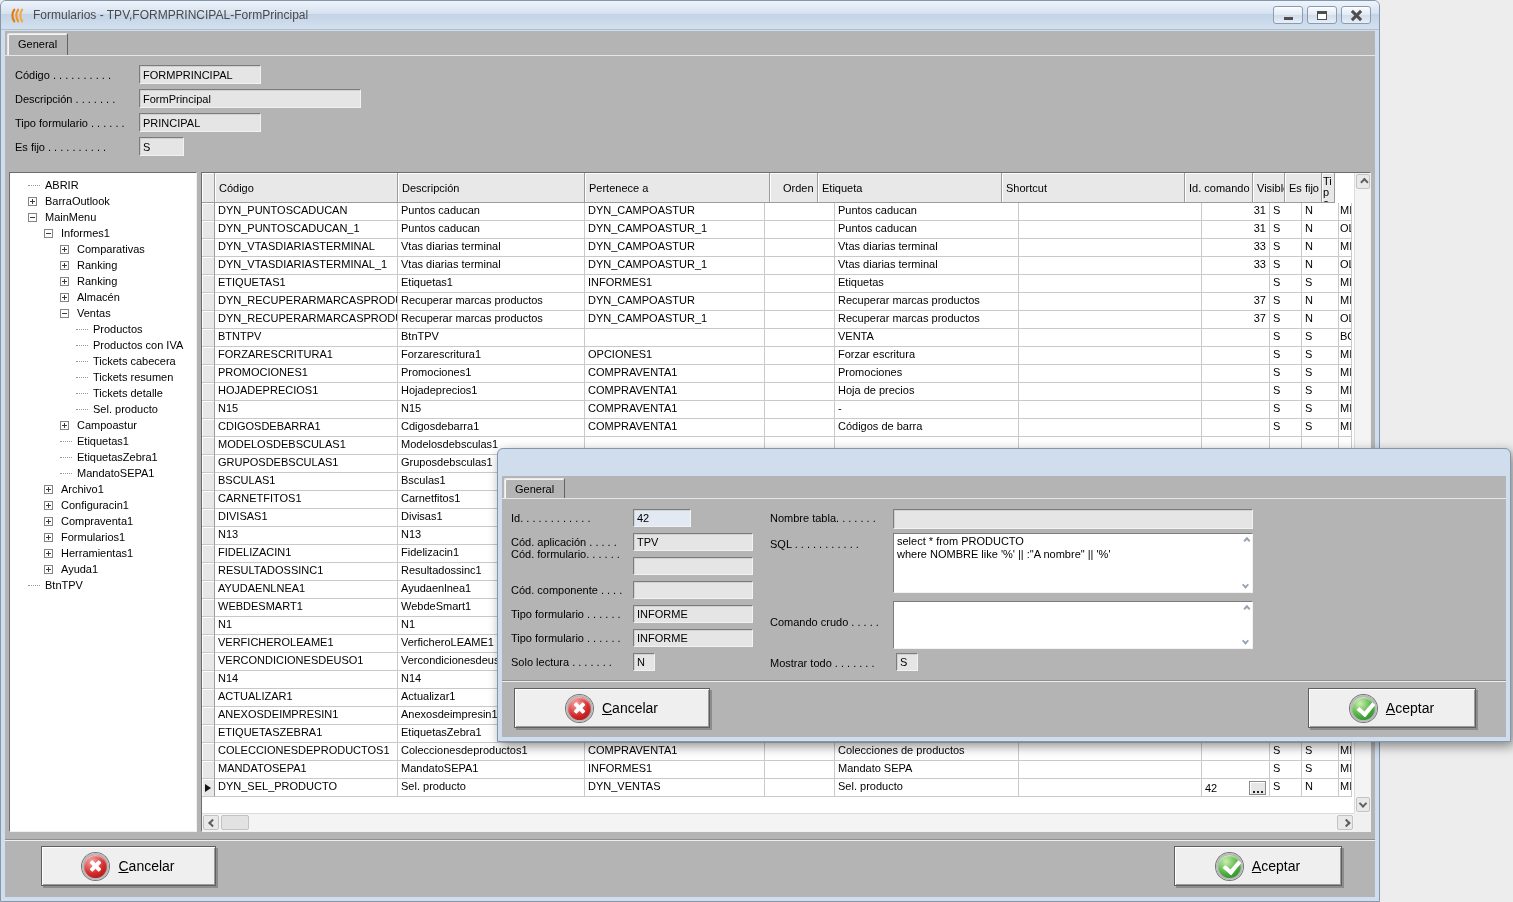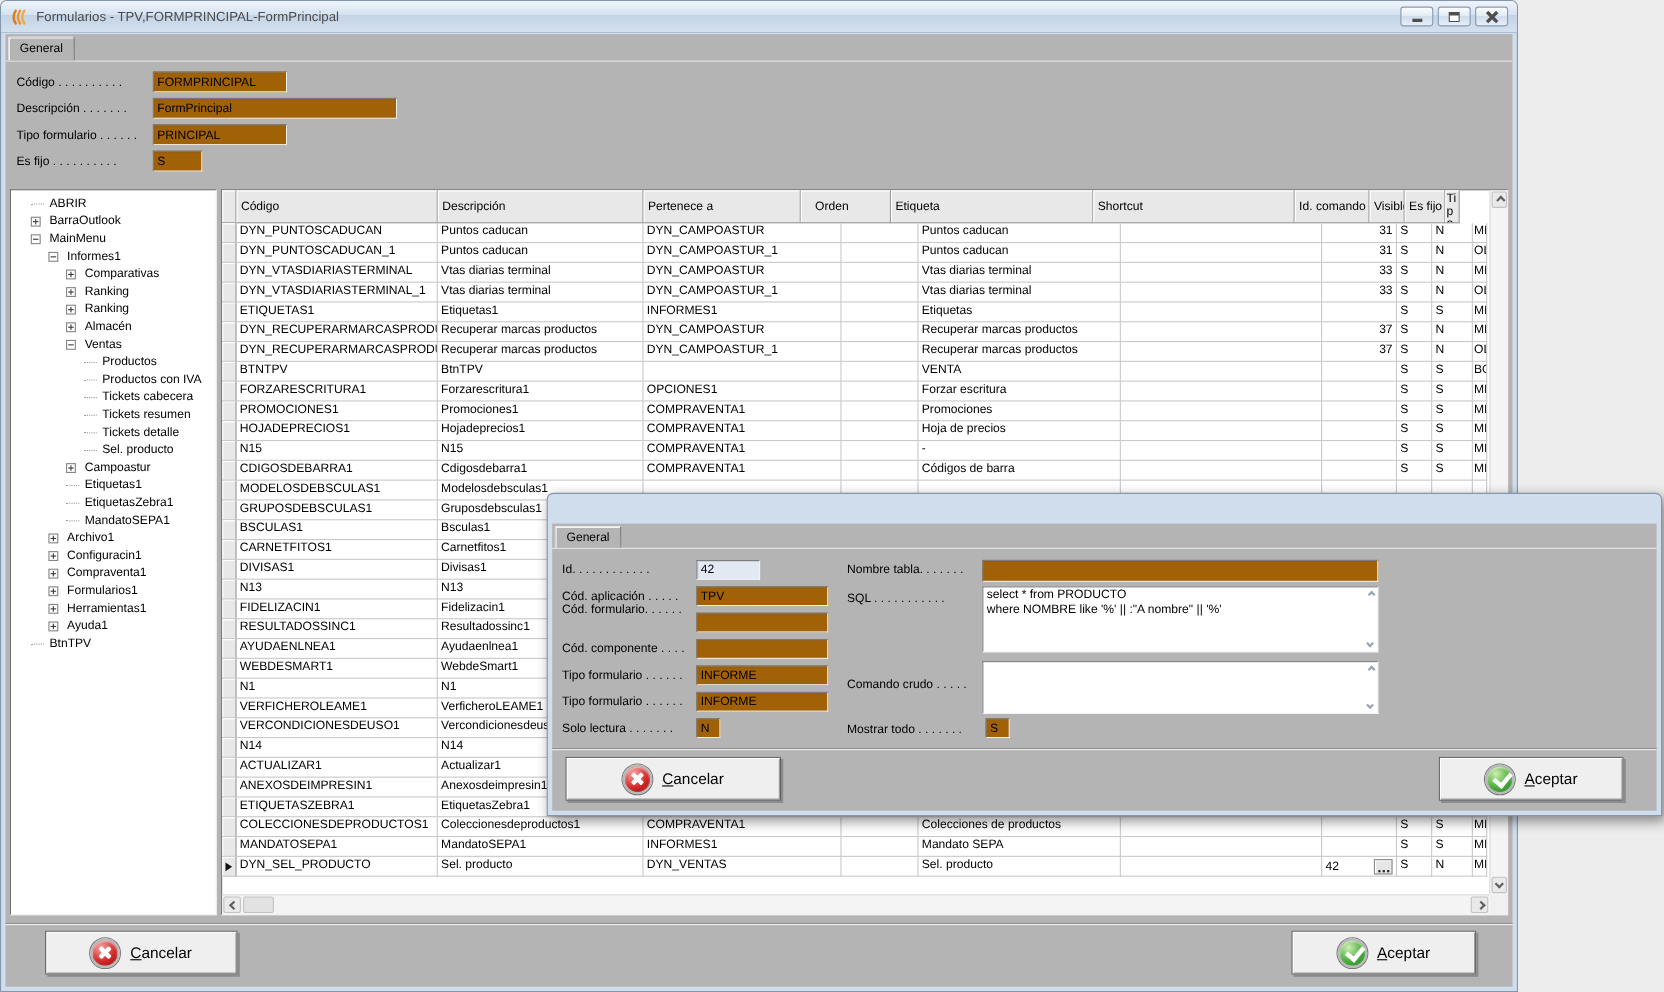--- a/index.html
+++ b/index.html
@@ -25,21 +25,21 @@
   .client { position:absolute; left:4px; top:30px; right:4px; bottom:4px; background:#b4b4b4; }
 
   
   .tab { position:absolute; height:22px; padding:4px 10px 0; background:#b4b4b4;
          border:1px solid #e8e8e8; border-bottom:none; border-right-color:#636363;
          border-radius:2px 2px 0 0; box-shadow:inset 1px 1px 0 #f5f5f5; z-index:2; }
   .pageline { position:absolute; left:0; right:0; height:1px; background:#e6e6e6; }
 
   
   .flabel { position:absolute; white-space:nowrap; }
-  .tbx { position:absolute; height:19px; background:#a16207; border:1px solid #7c7c7c;
+  .tbx { position:absolute; height:19px; background:#e5e5e5; border:1px solid #7c7c7c;
          border-bottom-color:#f2f2f2; border-right-color:#f2f2f2; padding:0 3px;
          font:11px "Liberation Sans",sans-serif; box-shadow:inset 1px 1px 0 #4d4d4d22; }
   .tbx.ro { background:#e2e9f3; }
 
   
   .bigbtn { position:absolute; height:40px; background:#efefef; border:1px solid #5f5f5f;
             box-shadow:inset 1px 1px 0 #ffffff, inset -1px -1px 0 #9b9b9b, 2px 2px 0 rgba(90,90,90,.45);
             display:flex; align-items:center; justify-content:center; gap:9px; cursor:default; }
   .bigbtn .lbl { display:block; font-size:14px; }
   .bigbtn .lbl::first-letter { text-decoration:underline; }
@@ -394,22 +394,22 @@
           </span>
           <span class="tlabel">BtnTPV</span>
         </div>
       </div>
 
     <div class="grid" style="left:196px; top:141px; width:1170px; height:660px;">
       <div class="ghead">
         <span class="gh" style="width:13px;"></span>
         <span class="gh" style="width:183px;">Código</span>
         <span class="gh" style="width:187px;">Descripción</span>
-        <span class="gh" style="width:143px;">Pertenece a</span>
-        <span class="gh" style="width:82px;padding-left:13px;">Orden</span>
+        <span class="gh" style="width:185px;">Pertenece a</span>
+        <span class="gh" style="width:48px;padding-left:13px;">Orden</span>
         <span class="gh" style="width:184px;">Etiqueta</span>
         <span class="gh" style="width:183px;">Shortcut</span>
         <span class="gh" style="width:68px;">Id. comando</span>
         <span class="gh" style="width:32px;">Visible</span>
         <span class="gh" style="width:37px;">Es fijo</span>
         <span class="gh tip" style="width:13px;">Tipo comando</span>
       </div>
       <div>
 
           <div class="grow">

